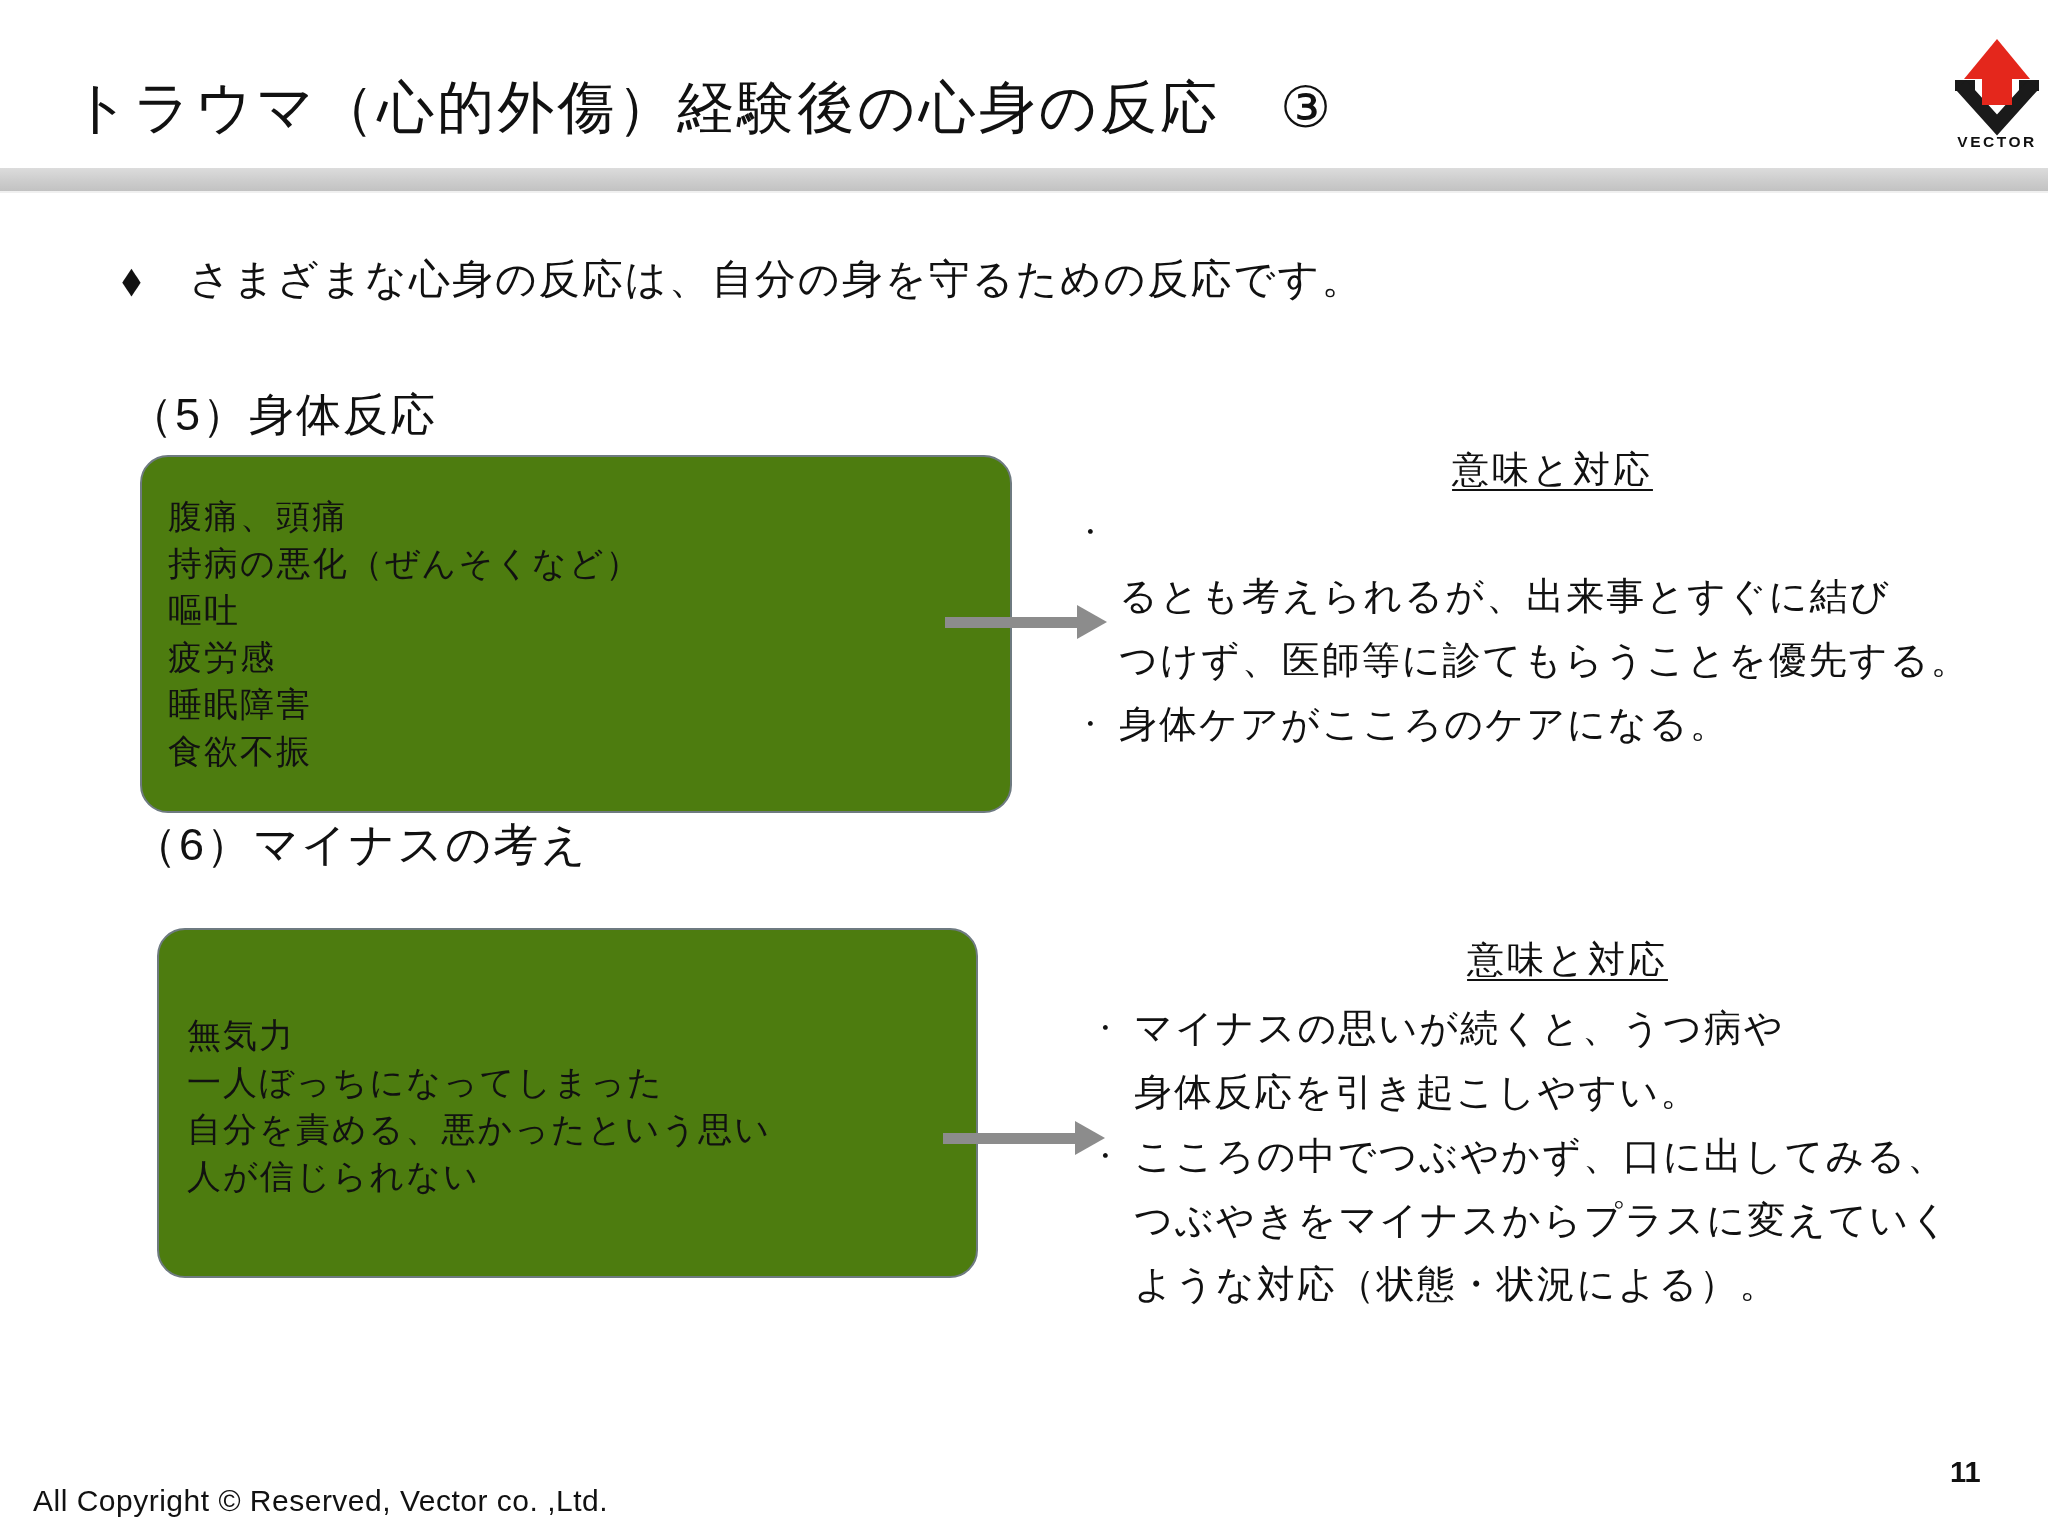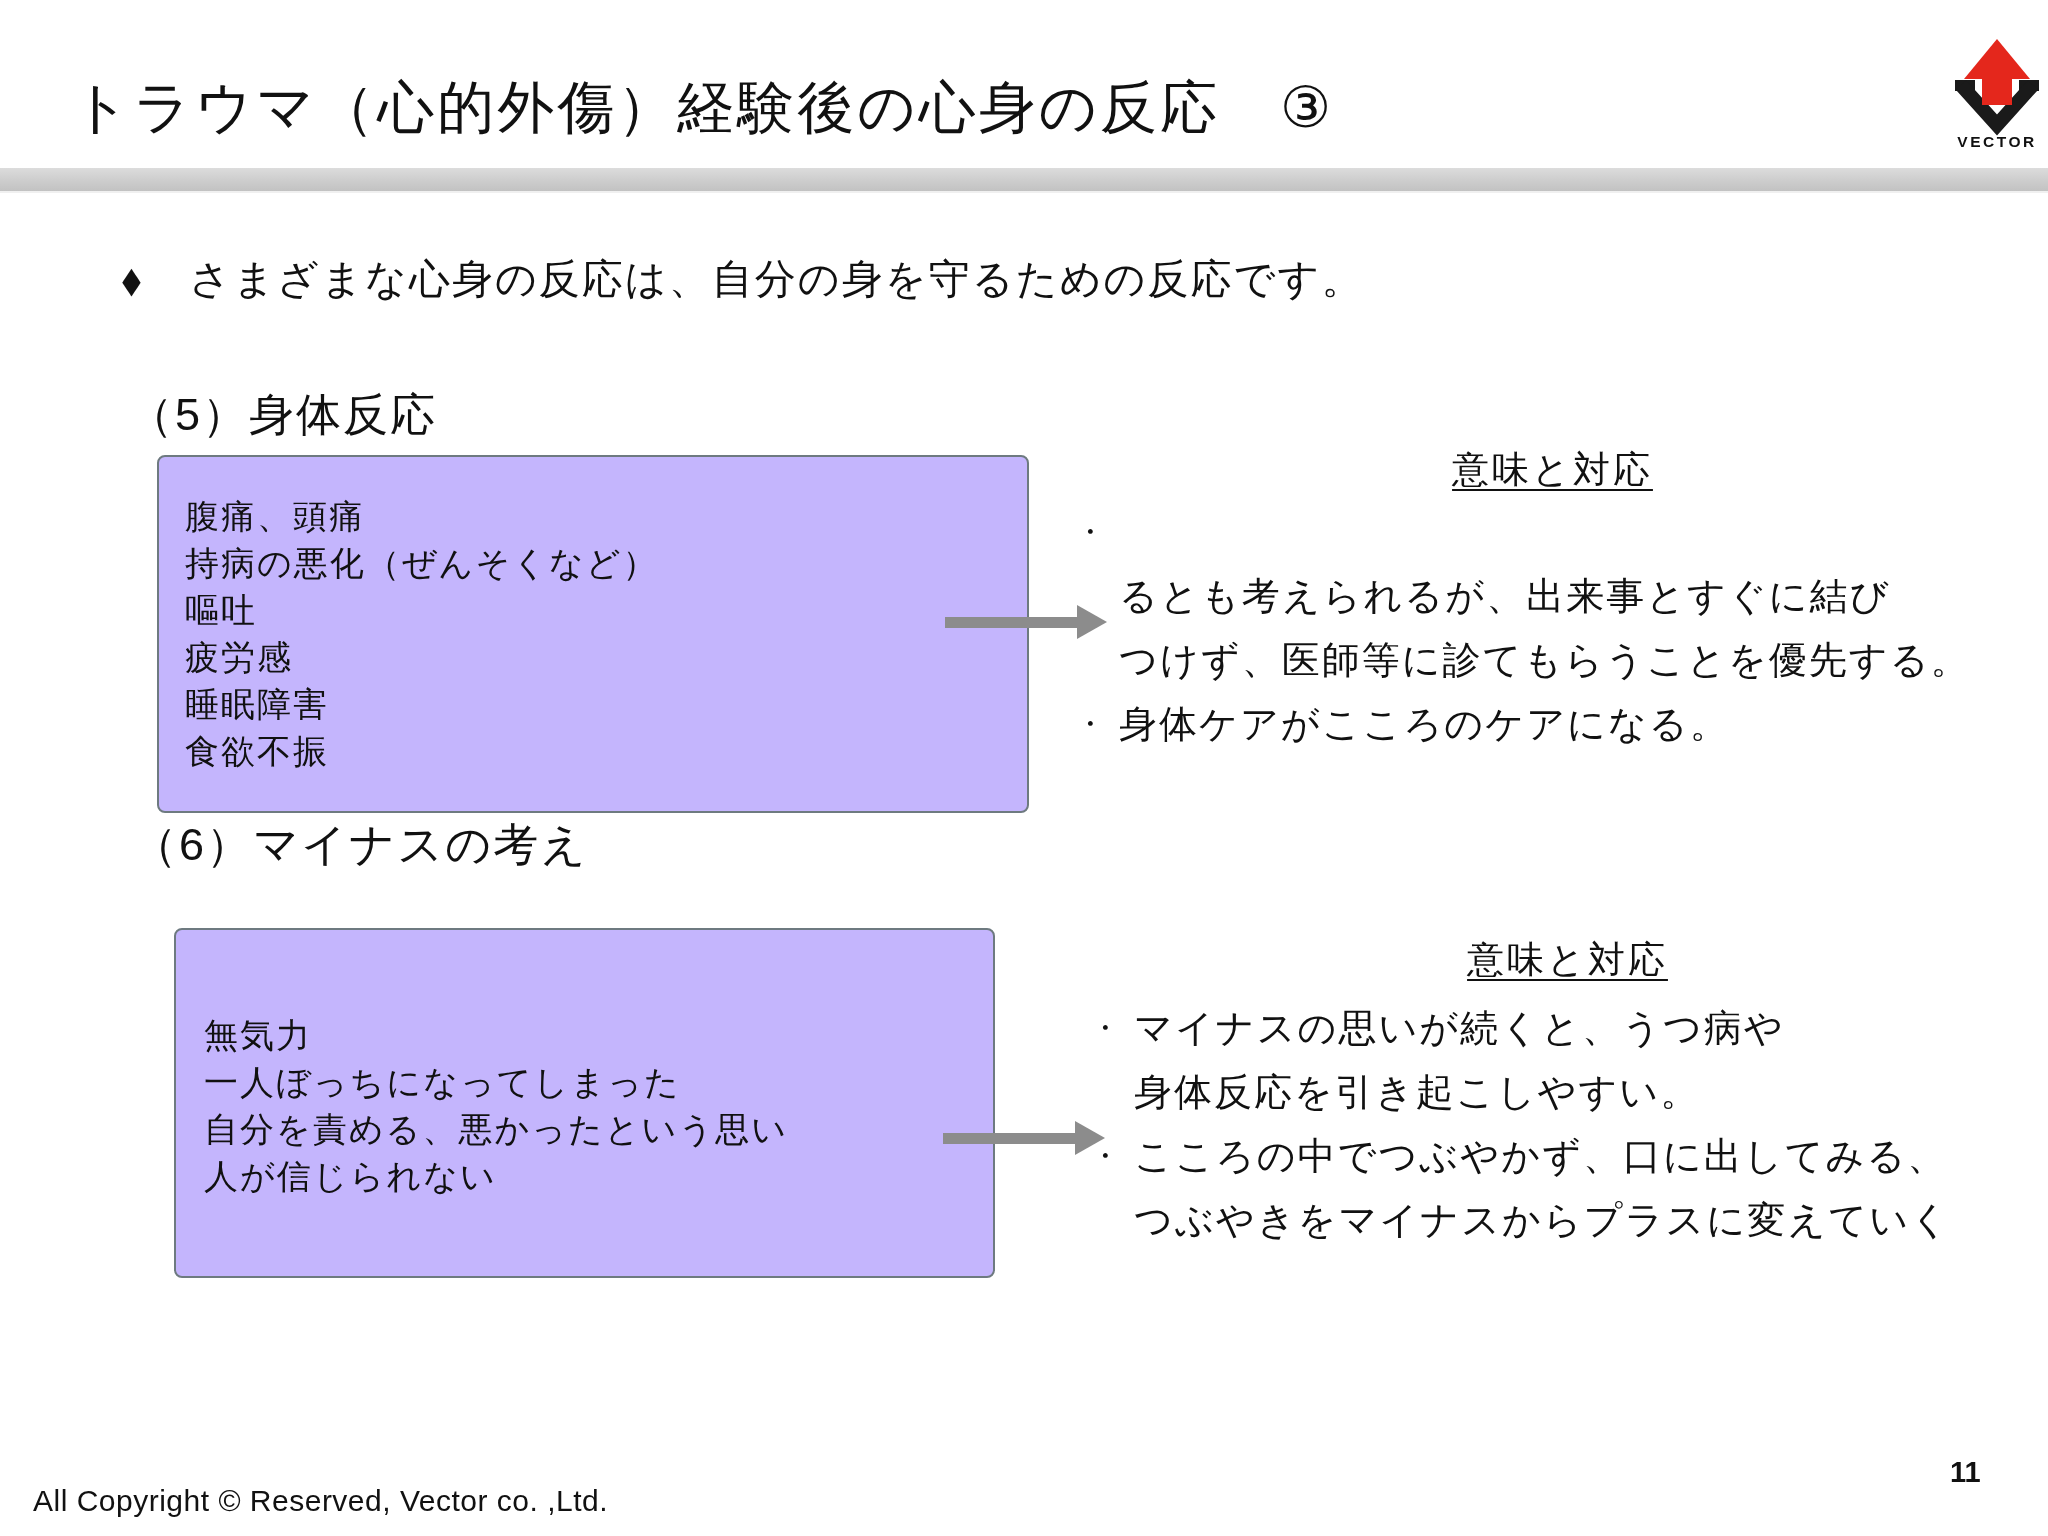--- a/index.html
+++ b/index.html
@@ -17,22 +17,22 @@
   .logo{position:absolute;left:1954px;top:32px;width:86px;height:122px;}
 
   .intro{position:absolute;left:120px;top:252px;display:flex;align-items:center;gap:46px;}
   .diamond{font-size:30px;transform:scale(0.8,1.2);display:inline-block;}
   .intro-text{font-size:41px;letter-spacing:2px;white-space:nowrap;}
 
   .sec-heading{position:absolute;font-size:45px;letter-spacing:2px;line-height:1;white-space:nowrap;}
   .s5{left:128px;top:392px;}
   .s6{left:132px;top:822px;}
 
-  .box{position:absolute;background:#c4b5fd;border:2px solid #6e7a80;border-radius:8px;
-       box-sizing:border-box;margin-left:17px;}
+  .box{position:absolute;background:#4d7c0f;border:2px solid #6e7a80;border-radius:28px;
+       box-sizing:border-box;}
   .box1{left:140px;top:455px;width:872px;height:358px;padding:36px 20px 0 26px;}
   .box2{left:157px;top:928px;width:821px;height:350px;padding:82px 20px 0 28px;}
   .box-line{font-size:34px;line-height:47px;letter-spacing:2px;white-space:nowrap;}
 
   .arrow{position:absolute;display:flex;align-items:center;width:162px;height:34px;}
   .arrow1{left:945px;top:605px;}
   .arrow2{left:943px;top:1121px;}
   .arrow .shaft{flex:1;height:11px;background:#8c8c8c;}
   .arrow .head{width:0;height:0;border-left:30px solid #8c8c8c;
                border-top:17px solid transparent;border-bottom:17px solid transparent;}
@@ -167,19 +167,23 @@
       <div class="note-line">
         <span class="nb">・</span>
         <span class="nt">こころの中でつぶやかず、口に出してみる、</span>
       </div>
 
       <div class="note-line">
         <span class="nb"></span>
         <span class="nt">つぶやきをマイナスからプラスに変えていく</span>
       </div>
 
+      <div class="note-line">
+        <span class="nb"></span>
+        <span class="nt">ような対応（状態・状況による）。</span>
+      </div>
     </div>
 
   <div class="footer">All Copyright © Reserved, Vector co. ,Ltd.</div>
 
   <div class="page-num">11</div>
 
 </div>
 
 </body></html>

